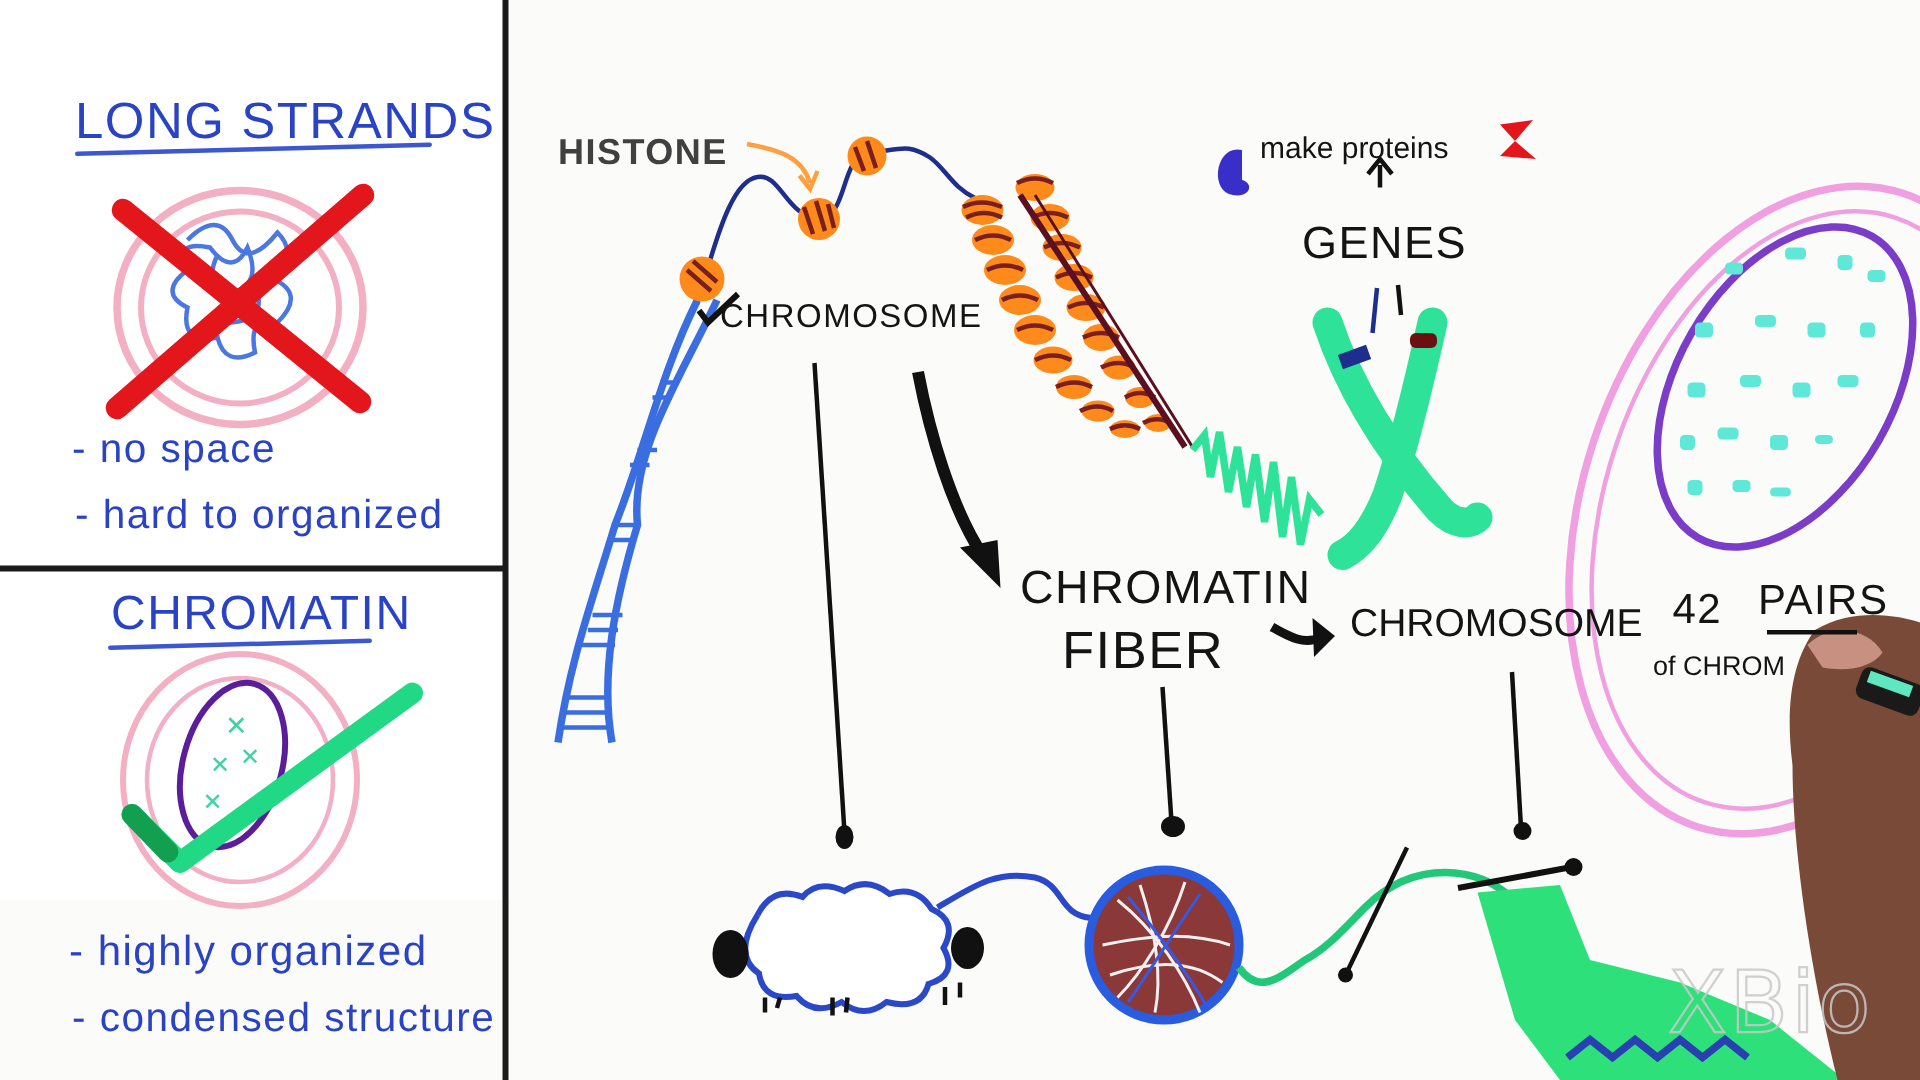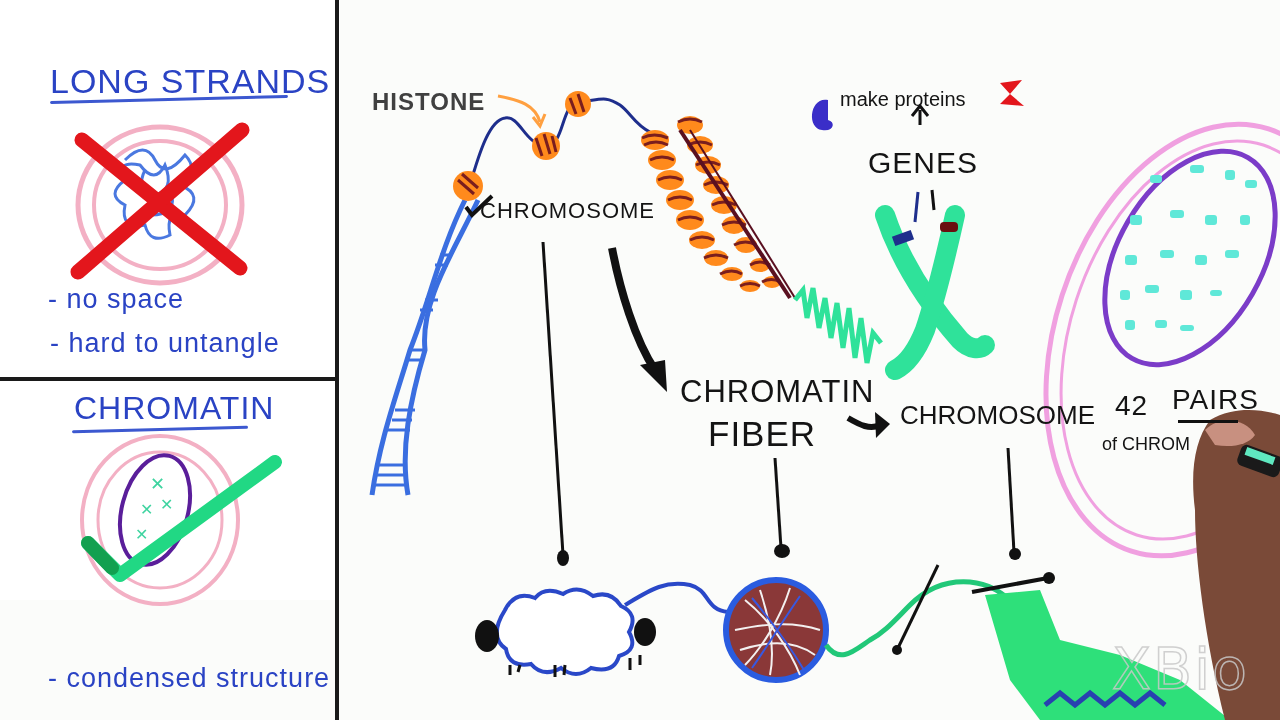--- a/index.html
+++ b/index.html
@@ -26,21 +26,21 @@
   <svg class="layer" width="340" height="380">
     <ellipse cx="160" cy="205" rx="82" ry="78" fill="none" stroke="#f3b0c4" stroke-width="5"></ellipse>
     <ellipse cx="160" cy="205" rx="66" ry="64" fill="none" stroke="#f3b0c4" stroke-width="4"></ellipse>
     <path d="M125 160 q20 -20 30 0 q10 20 30 -5 q15 15 -5 30 q25 10 5 30 q-20 -5 -15 20 q-20 10 -25 -10 q-25 5 -20 -20 q-20 -10 0 -25 q-10 -20 15 -15 q15 20 25 0 q10 25 -10 30 q-20 -5 -10 -25" fill="none" stroke="#4a78e0" stroke-width="3"></path>
     <path d="M140 185 q20 10 10 30 q30 0 20 -25 q-15 20 -30 -5" fill="none" stroke="#4a78e0" stroke-width="3"></path>
     <line x1="82" y1="140" x2="240" y2="268" stroke="#e3161c" stroke-width="15" stroke-linecap="round"></line>
     <line x1="242" y1="130" x2="78" y2="272" stroke="#e3161c" stroke-width="15" stroke-linecap="round"></line>
   </svg>
 
   <div class="hand blue" style="left:48px;top:284px;font-size:27px;">- no space</div>
-  <div class="hand blue" style="left:50px;top:328px;font-size:27px;">- hard to untangle</div>
+  <div class="hand blue" style="left:50px;top:328px;font-size:27px;">- hard to organized</div>
 
   <div class="hdivider"></div>
 
   <div class="hand blue" style="left:74px;top:390px;font-size:32px;">CHROMATIN</div>
   <div class="title-underline" style="left:72px;top:428px;width:176px;transform:rotate(-1.5deg);"></div>
 
   <svg class="layer" style="top:380px" width="340" height="340">
     <ellipse cx="160" cy="140" rx="78" ry="84" fill="none" stroke="#f3b0c4" stroke-width="4"></ellipse>
     <ellipse cx="160" cy="140" rx="62" ry="68" fill="none" stroke="#f3b0c4" stroke-width="3"></ellipse>
     <ellipse cx="155" cy="130" rx="33" ry="56" fill="none" stroke="#5a1e9a" stroke-width="4" transform="rotate(15 155 130)"></ellipse>
@@ -48,20 +48,21 @@
       <text x="150" y="110" font-size="18">✕</text>
       <text x="140" y="135" font-size="16">✕</text>
       <text x="160" y="130" font-size="16">✕</text>
       <text x="135" y="160" font-size="16">✕</text>
       <text x="150" y="175" font-size="14">✕</text>
     </g>
     <path d="M88 163 L120 195 L275 82" fill="none" stroke="#21d884" stroke-width="14" stroke-linecap="round" stroke-linejoin="round"></path>
     <path d="M88 163 L112 188" stroke="#12a050" stroke-width="14" stroke-linecap="round"></path>
   </svg>
 
+  <div class="hand blue" style="left:46px;top:618px;font-size:28px;">- highly organized</div>
   <div class="hand blue" style="left:48px;top:663px;font-size:27px;">- condensed structure</div>
 </div>
 <div class="vdivider"></div>
 
 <svg class="layer" width="1280" height="720">
 
   <g>
     <path d="M465 200 C440 250 430 300 410 350 C395 400 380 440 372 495" fill="none" stroke="#3a6ee0" stroke-width="5"></path>
     <path d="M478 200 C455 250 420 300 425 350 C410 400 400 450 408 495" fill="none" stroke="#3a6ee0" stroke-width="5"></path>
     <g stroke="#3a6ee0" stroke-width="3">

